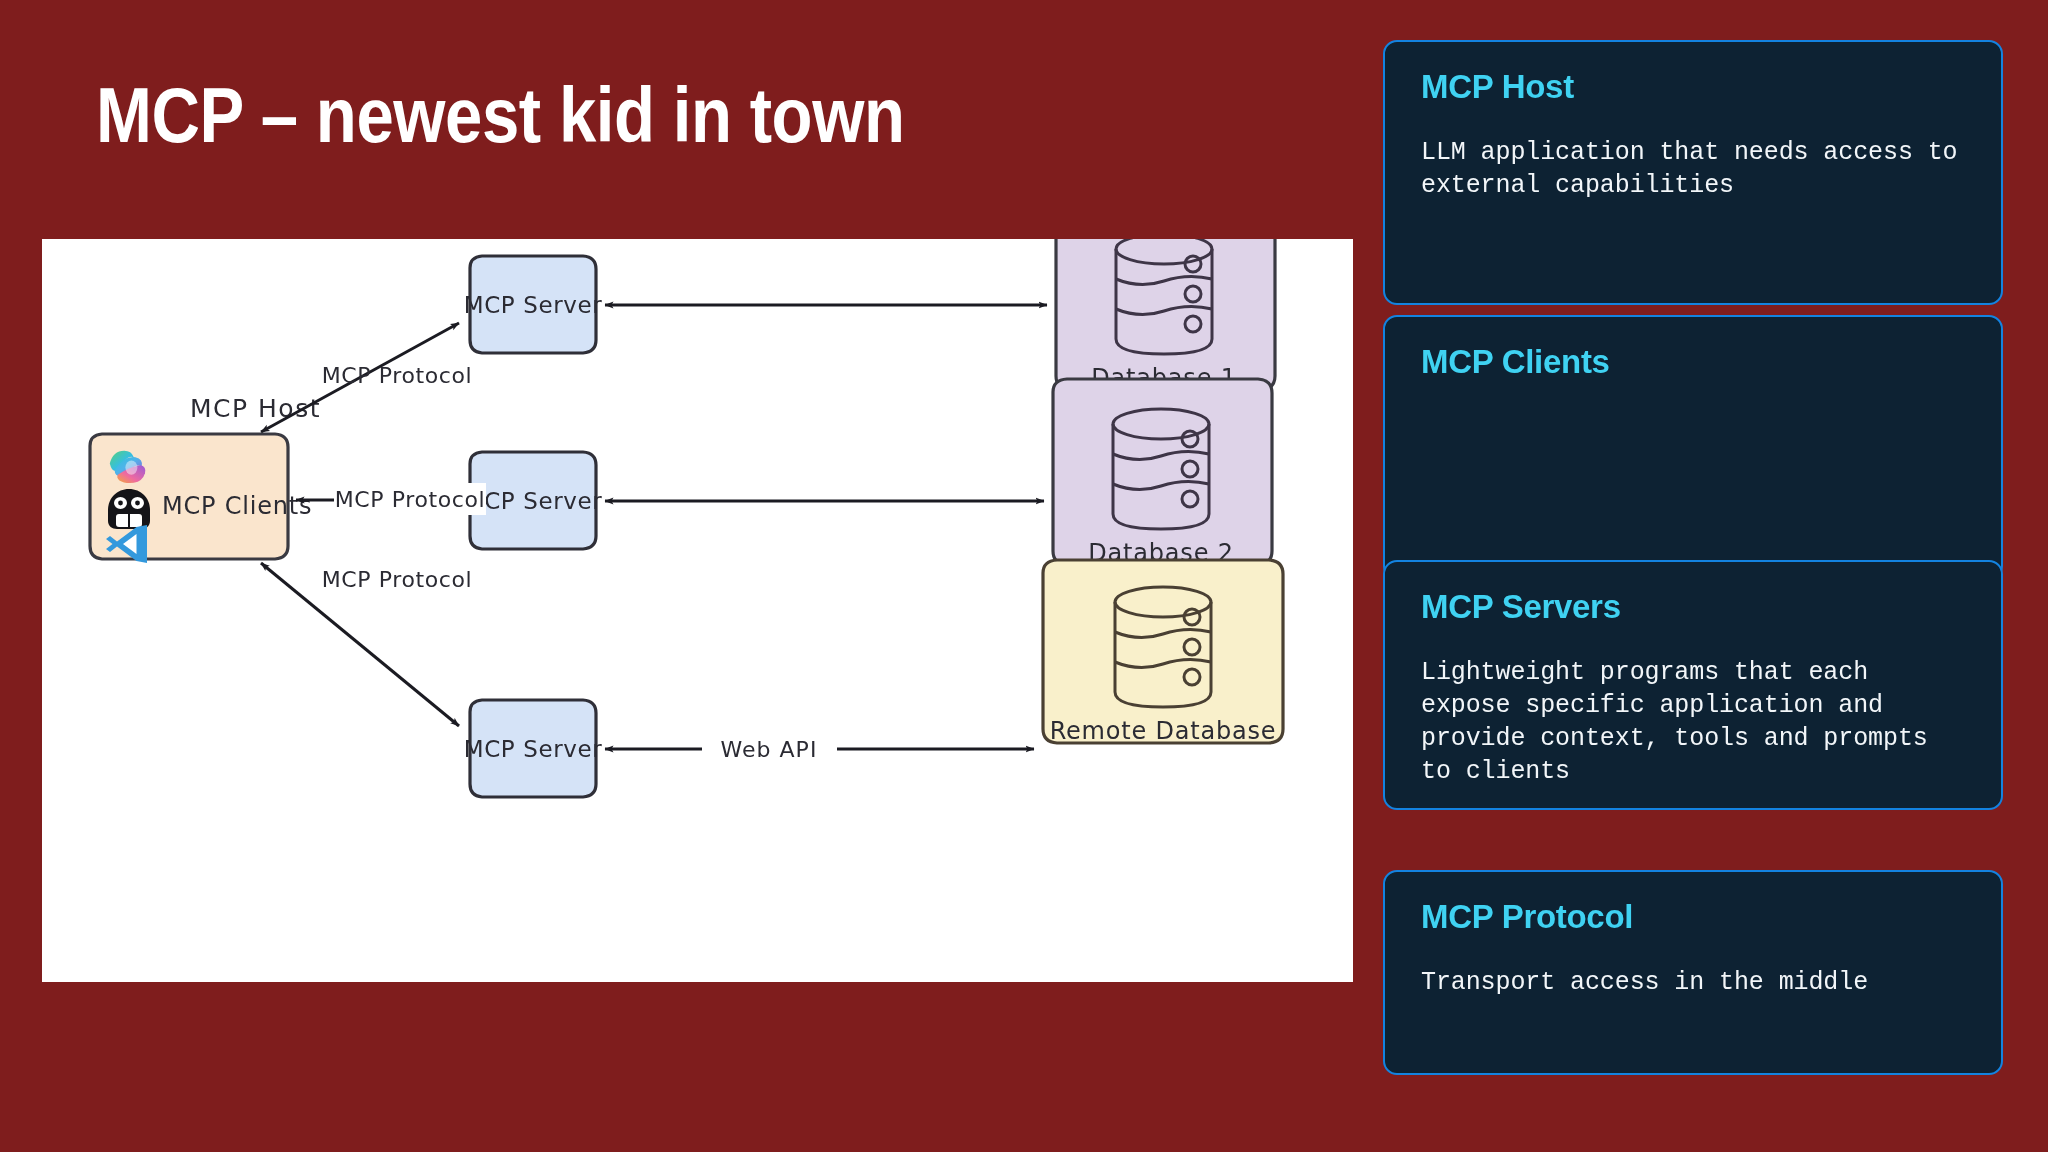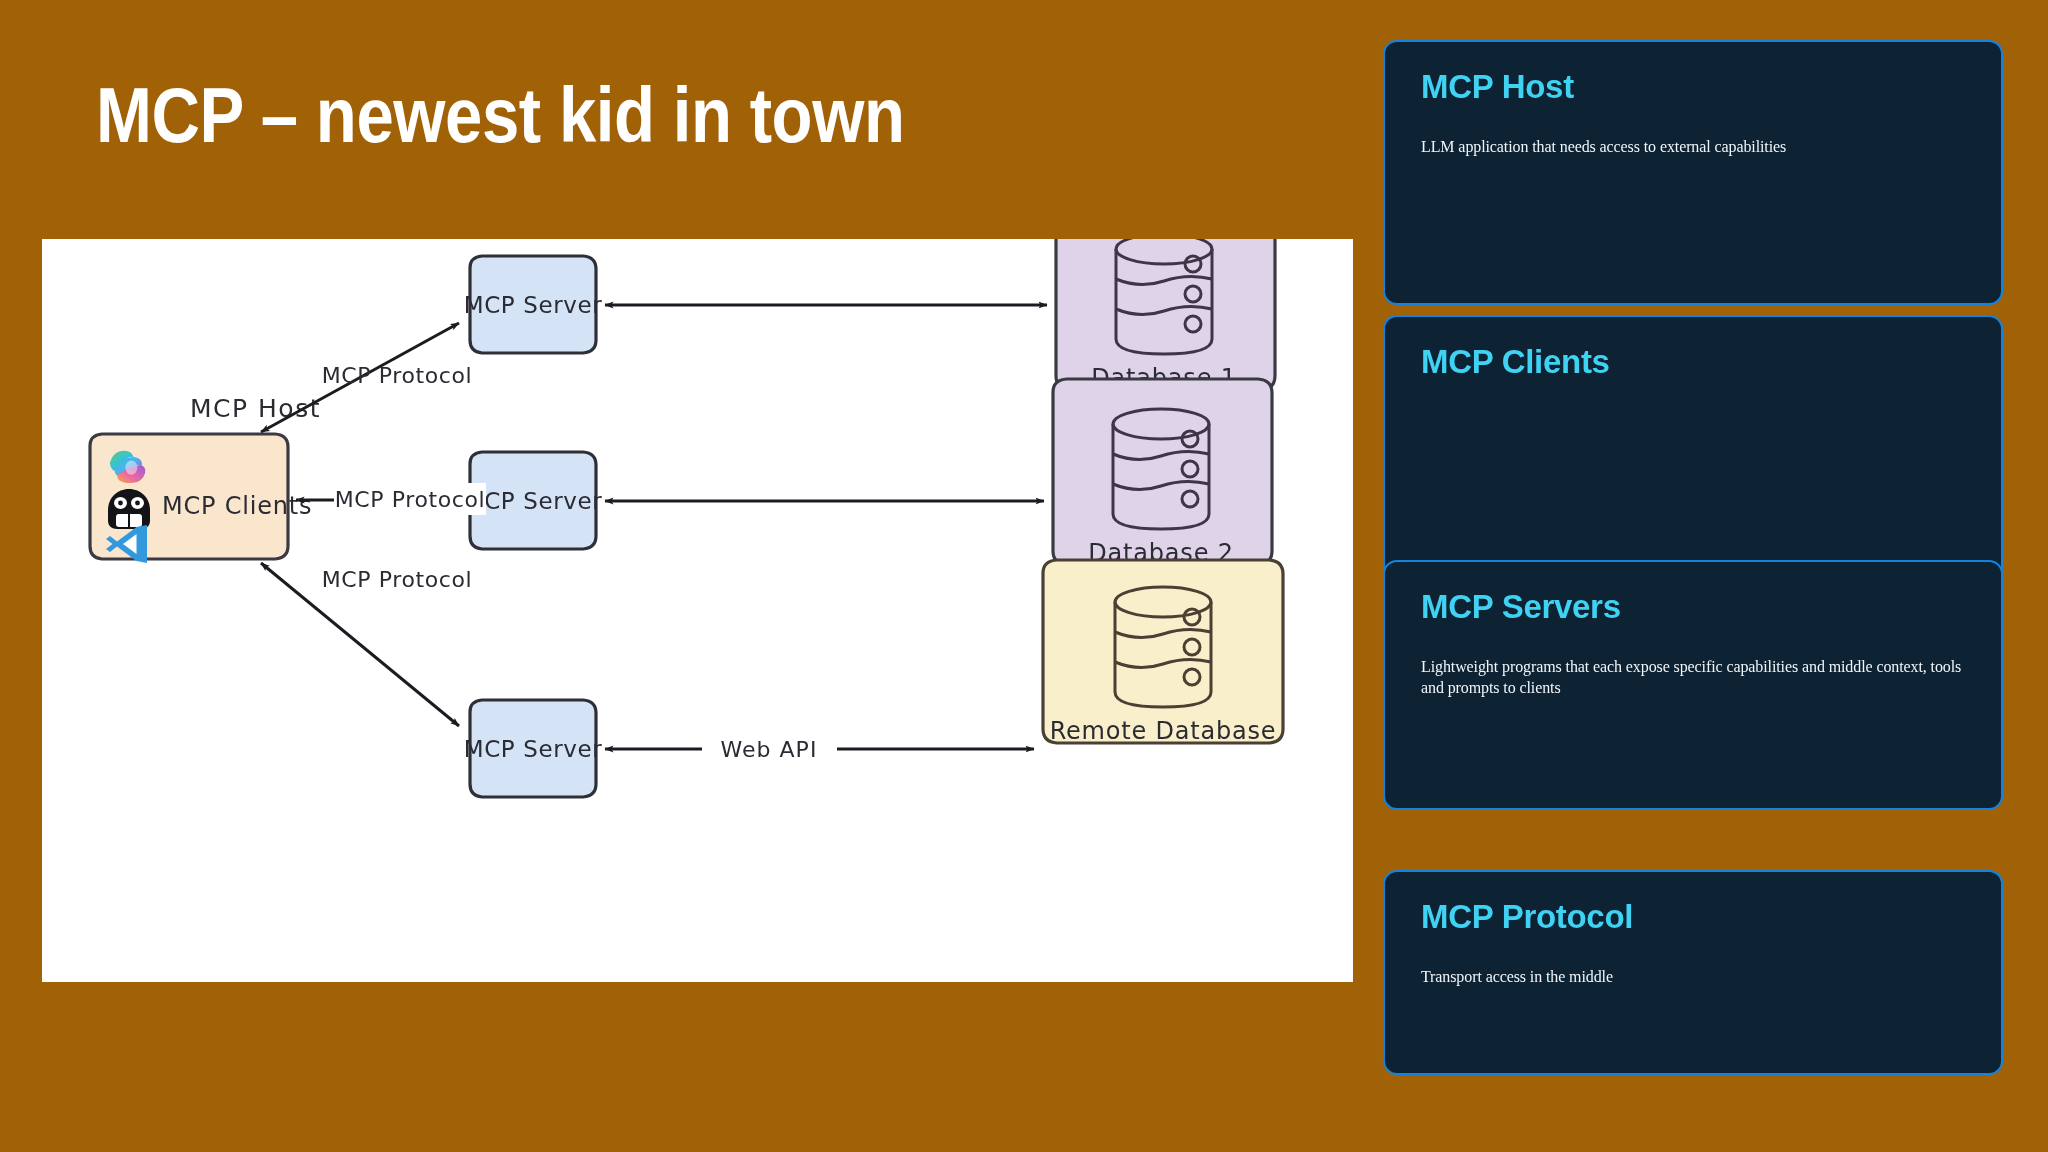--- a/index.html
+++ b/index.html
@@ -4,21 +4,21 @@
 <style>
   html, body {
     margin: 0;
     padding: 0;
     background: #0b1d2b;
   }
   #slide {
     position: relative;
     width: 2048px;
     height: 1152px;
-    background: #a16207;
+    background: #7f1d1d;
     overflow: hidden;
     font-family: "Liberation Sans", sans-serif;
   }
 
   
   #slide-title {
     position: absolute;
     left: 96px;
     top: 70px;
     font-family: "Liberation Sans", sans-serif;
@@ -66,22 +66,22 @@
   }
   .card-title {
     font-family: "Liberation Sans", sans-serif;
     font-size: 33px;
     font-weight: 700;
     color: #3fd2f2;
     margin: 0 0 30px 0;
     letter-spacing: -0.3px;
   }
   .card-body {
-    font-family: Liberation Serif, serif;
-    font-size: 16px;
+    font-family: Liberation Mono, monospace;
+    font-size: 25px;
     font-weight: 400;
     color: #f2f6f9;
     line-height: 1.32;
     margin: 0;
     letter-spacing: -0.1px;
   }
   #card-0 { top: 40px;  height: 265px; }
   #card-1 { top: 315px; height: 265px; }
   #card-2 { top: 560px; height: 250px; }
   #card-3 { top: 870px; height: 205px; }
@@ -239,21 +239,21 @@
     <div class="card-title">MCP Host</div>
     <div class="card-body">LLM application that needs access to external capabilities</div>
   </div>
 
   <div class="card" id="card-1">
     <div class="card-title">MCP Clients</div>
   </div>
 
   <div class="card" id="card-2">
     <div class="card-title">MCP Servers</div>
-    <div class="card-body">Lightweight programs that each expose specific capabilities and middle context, tools and prompts to clients</div>
+    <div class="card-body">Lightweight programs that each expose specific application and provide context, tools and prompts to clients</div>
   </div>
 
   <div class="card" id="card-3">
     <div class="card-title">MCP Protocol</div>
     <div class="card-body">Transport access in the middle</div>
   </div>
 
 </div>
 
 </body></html>

